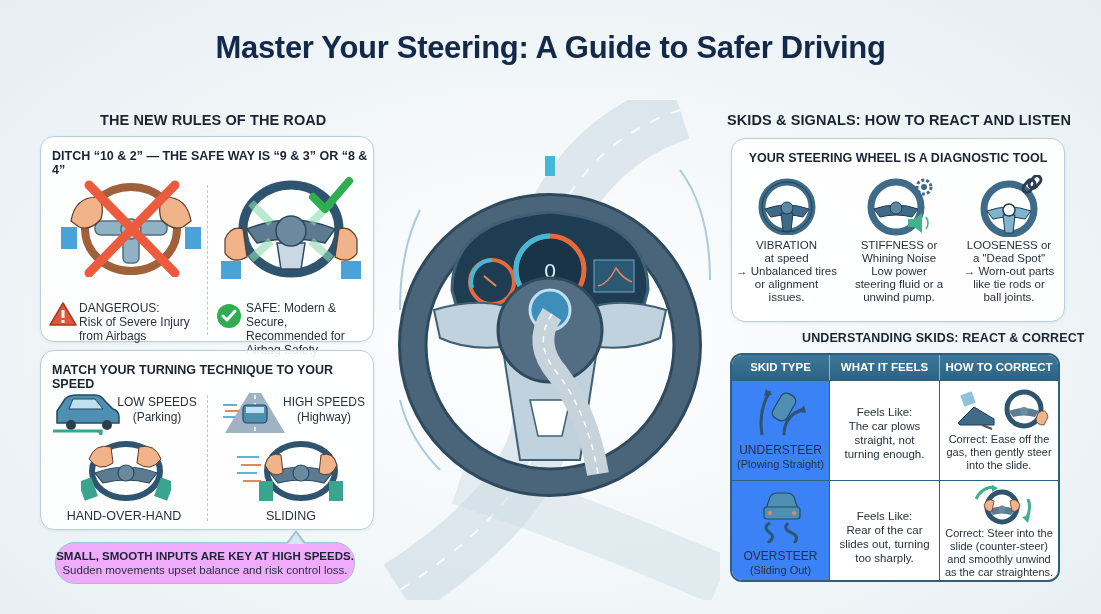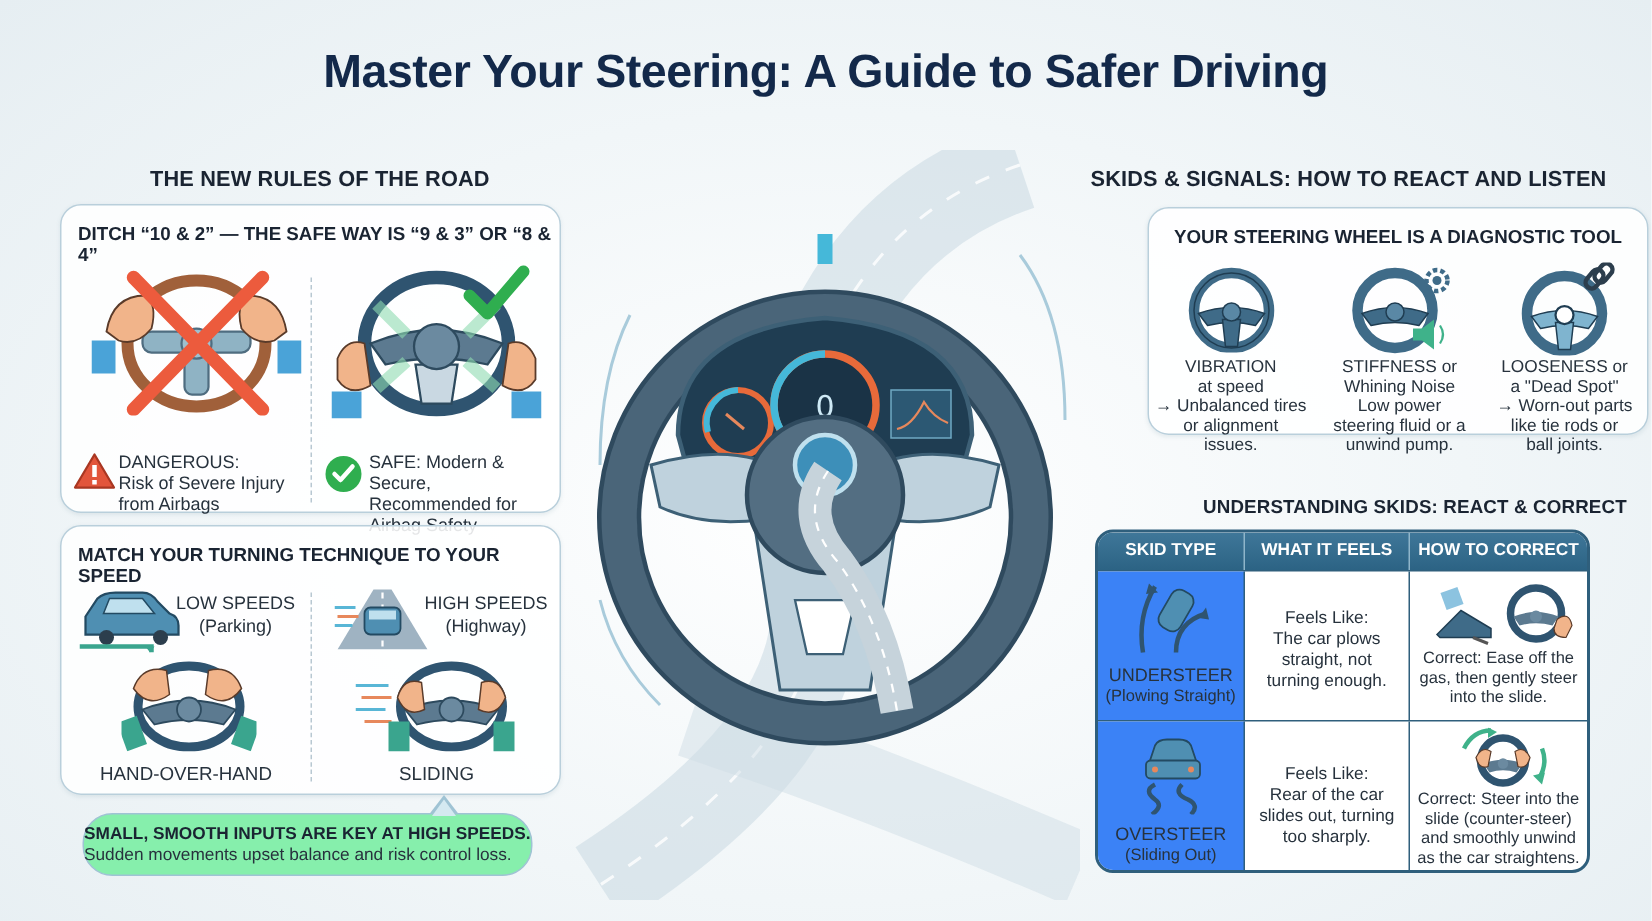--- a/index.html
+++ b/index.html
@@ -57,22 +57,22 @@
   }
   .skid-table .cell {
     position: relative; border-right: 1.5px solid #2f5f7c; height: 100%;
   }
   .skid-table .cell:last-child { border-right: none; }
   .skid-table .cell.type { background: #3b82f6; }
   .cell-text { position: absolute; left: 0; width: 100%; text-align: center; font-size: 11.5px; line-height: 14px; color: #27323d; }
 
   .callout {
     position: absolute; left: 55px; top: 542px; width: 300px; height: 42px;
-    background: #86efac; border: 1.5px solid #9fc3d4; border-radius: 20px;
-    padding-top: 7px;
+    background: #f0abfc; border: 1.5px solid #9fc3d4; border-radius: 20px;
+    text-align: center; padding-top: 7px;
   }
   .callout-tail {
     position: absolute; left: 286px; top: 530px; width: 0; height: 0;
     border-left: 10px solid transparent; border-right: 10px solid transparent;
     border-bottom: 13px solid #9fc3d4;
   }
   .callout-tail-inner {
     position: absolute; left: 288px; top: 533px; width: 0; height: 0;
     border-left: 8px solid transparent; border-right: 8px solid transparent;
     border-bottom: 11px solid #d4e9f1;
@@ -233,21 +233,21 @@
   <path d="M150 300 l40 0 l-8 36 l-24 0 z" fill="#ffffff" stroke="#3d6076" stroke-width="1.5"></path>
   <circle cx="170" cy="230" r="52" fill="#536e82" stroke="#2f4a5e" stroke-width="3"></circle>
   <circle cx="170" cy="210" r="20" fill="#3d8fb9" stroke="#bfe0ee" stroke-width="3"></circle>
 
   <path d="M172 214 q-20 30 6 60 q30 40 40 100" fill="none" stroke="#c6d3db" stroke-width="22"></path>
   <path d="M172 214 q-20 30 6 60 q30 40 40 100" fill="none" stroke="#ffffff" stroke-width="1.5" stroke-dasharray="6 6"></path>
 </svg>
 
 <div class="section-heading" style="left:727px; top:112px;">SKIDS &amp; SIGNALS: HOW TO REACT AND LISTEN</div>
 
-<div class="panel" style="left:765px; top:138px; width:334px; height:152px;">
+<div class="panel" style="left:731px; top:138px; width:334px; height:184px;">
   <div class="panel-heading" style="top:12px;">YOUR STEERING WHEEL IS A DIAGNOSTIC TOOL</div>
 
   <svg class="abs" style="left:25px; top:38px;" width="60" height="58" viewBox="0 0 60 58">
     <circle cx="30" cy="30" r="25" fill="none" stroke="#3f6b88" stroke-width="7"></circle>
     <circle cx="30" cy="30" r="25" fill="none" stroke="#1f3d52" stroke-width="1"></circle>
     <path d="M8 32 q22 -8 44 0 l-6 8 q-16 -4 -32 0 z" fill="#3f6b88" stroke="#1f3d52" stroke-width="1"></path>
     <path d="M24 36 l12 0 l-2 18 l-8 0 z" fill="#3f6b88" stroke="#1f3d52" stroke-width="1"></path>
     <circle cx="30" cy="31" r="6" fill="#5a88a5" stroke="#1f3d52" stroke-width="1"></circle>
   </svg>
   <div class="cap center" style="left:2px; top:100px; width:105px; font-size:11.5px; line-height:13px;">

